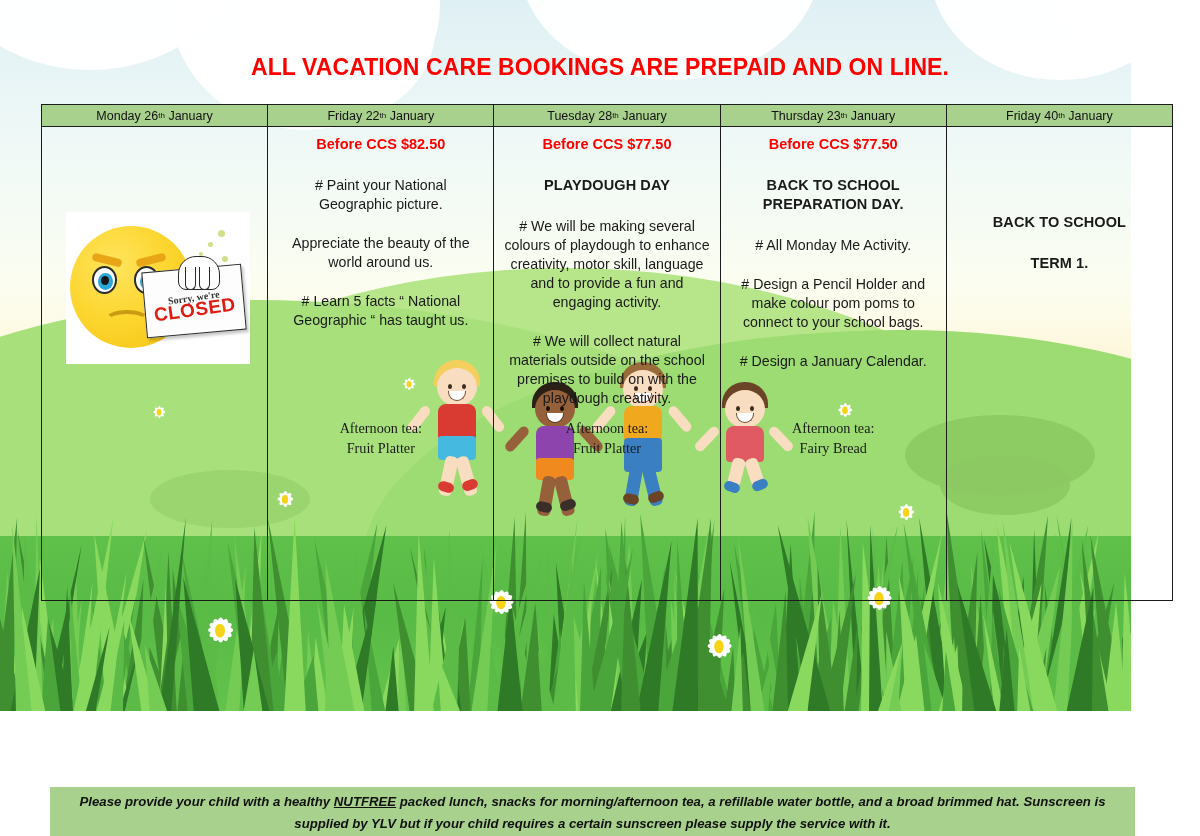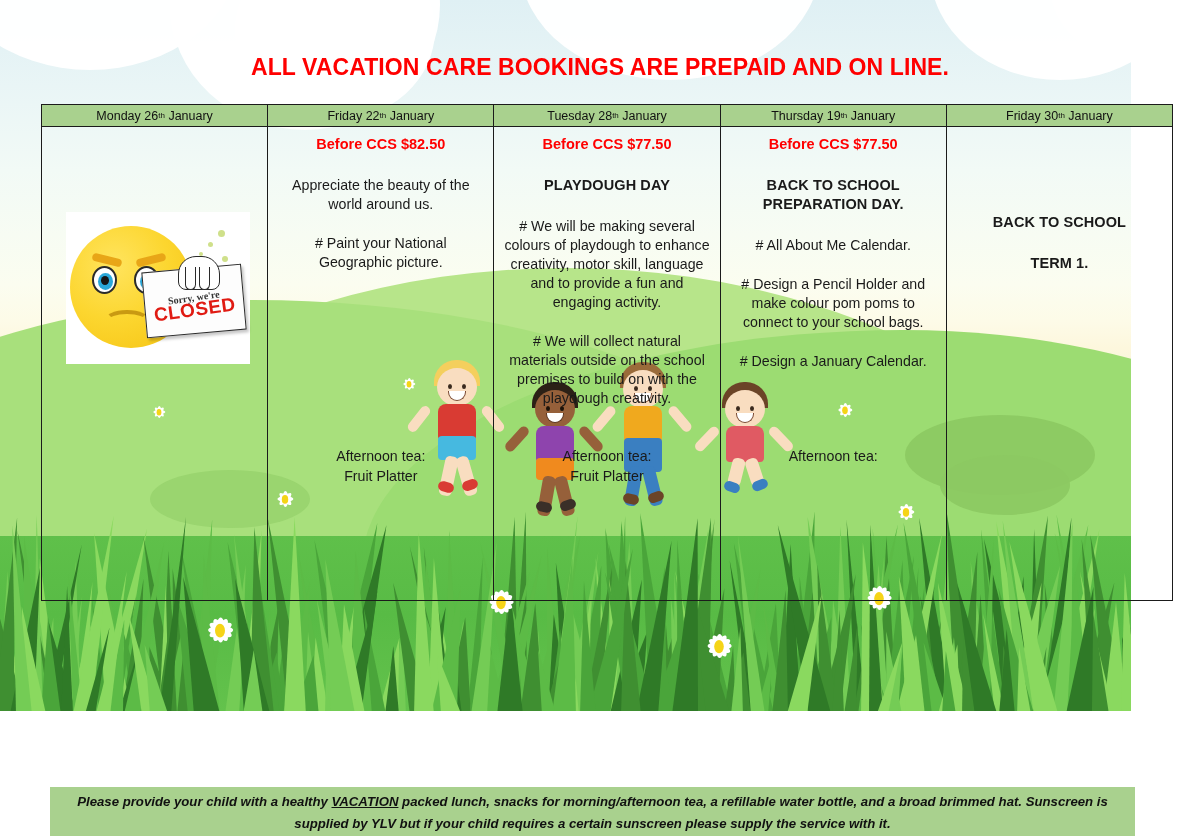--- a/index.html
+++ b/index.html
@@ -143,22 +143,23 @@
   .daytitle {
     font-weight: bold;
     font-size: 14.5px;
     letter-spacing: .1px;
     margin-bottom: 22px;
   }
   .para { margin-bottom: 20px; }
   .tea {
     position: absolute;
     left: 10px; right: 10px;
-    top: 319px;
+    top: 291px;
     line-height: 20px;
+    font-family: Liberation Serif, serif;
   }
   .friday-block { margin-top: 78px; }
   .friday-block .l2 { margin-top: 22px; }
 
   
   .closed-art {
     position: absolute;
     left: 24px; top: 85px;
     width: 184px; height: 152px;
     background: #ffffff;
@@ -794,24 +795,24 @@
       <div class="hc">
         <span>Monday</span>&nbsp;<span>26</span><sup>th</sup>&nbsp;<span>January</span>
       </div>
       <div class="hc">
         <span>Friday</span>&nbsp;<span>22</span><sup>th</sup>&nbsp;<span>January</span>
       </div>
       <div class="hc">
         <span>Tuesday</span>&nbsp;<span>28</span><sup>th</sup>&nbsp;<span>January</span>
       </div>
       <div class="hc">
-        <span>Thursday</span>&nbsp;<span>19</span><sup>th</sup>&nbsp;<span>January</span>
+        <span>Thursday</span>&nbsp;<span>23</span><sup>th</sup>&nbsp;<span>January</span>
       </div>
       <div class="hc">
-        <span>Friday</span>&nbsp;<span>30</span><sup>th</sup>&nbsp;<span>January</span>
+        <span>Friday</span>&nbsp;<span>40</span><sup>th</sup>&nbsp;<span>January</span>
       </div>
     </div>
 
     <div class="cal-body">
 
       <div class="bc">
         <div class="closed-art">
           <div class="face">
             <div class="brow l"></div>
             <div class="brow r"></div>
@@ -832,57 +833,59 @@
           <div class="sign">
             <div class="s1">Sorry, we're</div>
             <div class="s2">CLOSED</div>
           </div>
           <div class="hand"></div>
         </div>
       </div>
 
       <div class="bc">
         <div class="price">Before CCS $82.50</div>
+        <div class="para"># Paint your National Geographic picture.</div>
         <div class="para">Appreciate the beauty of the world around us.</div>
-        <div class="para"># Paint your National Geographic picture.</div>
+        <div class="para"># Learn 5 facts “ National Geographic “   has taught us.</div>
         <div class="tea">
           <div>Afternoon tea:</div>
           <div>Fruit Platter</div>
         </div>
       </div>
 
       <div class="bc">
         <div class="price">Before CCS $77.50</div>
         <div class="daytitle">PLAYDOUGH DAY</div>
         <div class="para"># We will be making several colours of playdough to enhance creativity, motor skill, language and to provide a fun and engaging activity.</div>
         <div class="para"># We will collect natural materials outside on the school premises to build on with the playdough creativity.</div>
         <div class="tea">
           <div>Afternoon tea:</div>
           <div>Fruit Platter</div>
         </div>
       </div>
 
       <div class="bc">
         <div class="price">Before CCS $77.50</div>
         <div class="daytitle">BACK TO SCHOOL PREPARATION DAY.</div>
-        <div class="para"># All About Me Calendar.</div>
+        <div class="para"># All Monday Me Activity.</div>
         <div class="para"># Design a Pencil Holder and make colour pom poms to connect to your school bags.</div>
         <div class="para"># Design a January Calendar.</div>
         <div class="tea">
           <div>Afternoon tea:</div>
+          <div>Fairy Bread</div>
         </div>
       </div>
 
       <div class="bc">
         <div class="friday-block">
           <div class="daytitle" style="margin-bottom:0">BACK TO SCHOOL</div>
           <div class="daytitle l2" style="margin-bottom:0">TERM 1.</div>
         </div>
       </div>
 
     </div>
   </div>
 
   <div class="footer">
-    <span>Please provide your child with a healthy </span><u>VACATION</u><span> packed lunch, snacks for morning/afternoon tea, a refillable water bottle, and a broad brimmed hat. Sunscreen is supplied by YLV but if your child requires a certain sunscreen please supply the service with it.</span>
+    <span>Please provide your child with a healthy </span><u>NUTFREE</u><span> packed lunch, snacks for morning/afternoon tea, a refillable water bottle, and a broad brimmed hat. Sunscreen is supplied by YLV but if your child requires a certain sunscreen please supply the service with it.</span>
   </div>
 
 </div>
 
 </body></html>

